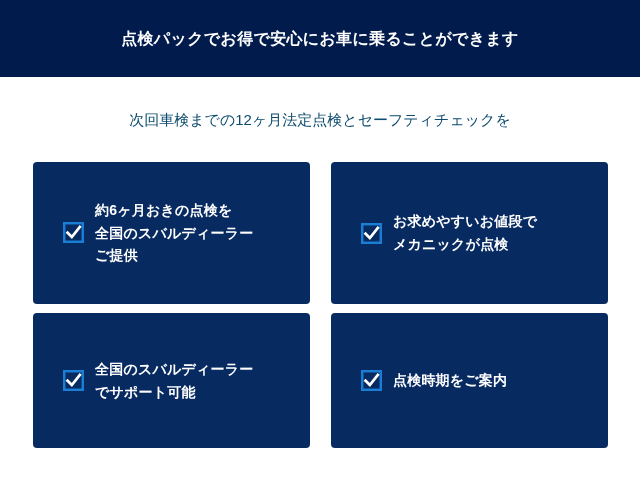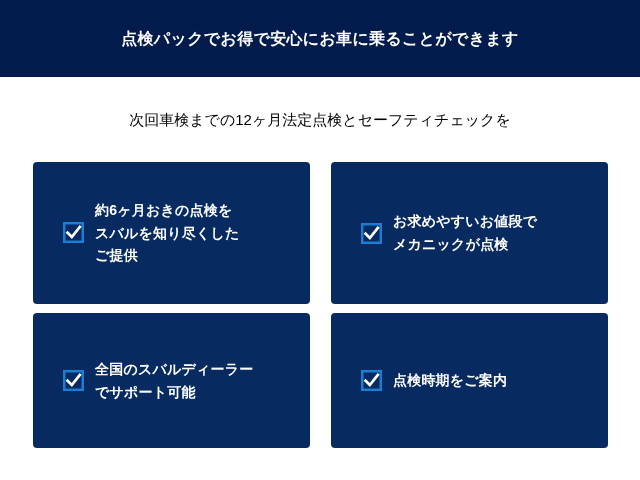--- a/index.html
+++ b/index.html
@@ -52,21 +52,21 @@
     top: 77px;
     width: 640px;
     height: 85px;
     display: flex;
     flex-direction: column;
     align-items: center;
     justify-content: center;
     background: #ffffff;
   }
   .subtitle-line {
-    color: #000000;
+    color: #0c4a6e;
     font-size: 15px;
     font-weight: normal;
     line-height: 1.58;
     text-align: center;
     white-space: nowrap;
   }
 
   
   .card-grid {
     position: absolute;
@@ -131,21 +131,21 @@
 
     <div class="card">
       <div class="card-inner">
         <span class="check-icon-wrap">
           <svg class="check-icon" viewBox="0 0 24 24" aria-hidden="true">
             <rect x="1.4" y="1.4" width="21.2" height="21.2" fill="none" stroke="#1a7fd4" stroke-width="2.8"></rect>
             <path d="M5.2 12.2 L10.1 17.2 L19.2 5.6" fill="none" stroke="#ffffff" stroke-width="3.1" stroke-linecap="square" stroke-linejoin="miter"></path>
           </svg>
         </span>
         <span class="card-text">約6ヶ月おきの点検を
-スバルを知り尽くした
+全国のスバルディーラー
 ご提供</span>
       </div>
     </div>
 
     <div class="card">
       <div class="card-inner">
         <span class="check-icon-wrap">
           <svg class="check-icon" viewBox="0 0 24 24" aria-hidden="true">
             <rect x="1.4" y="1.4" width="21.2" height="21.2" fill="none" stroke="#1a7fd4" stroke-width="2.8"></rect>
             <path d="M5.2 12.2 L10.1 17.2 L19.2 5.6" fill="none" stroke="#ffffff" stroke-width="3.1" stroke-linecap="square" stroke-linejoin="miter"></path>

